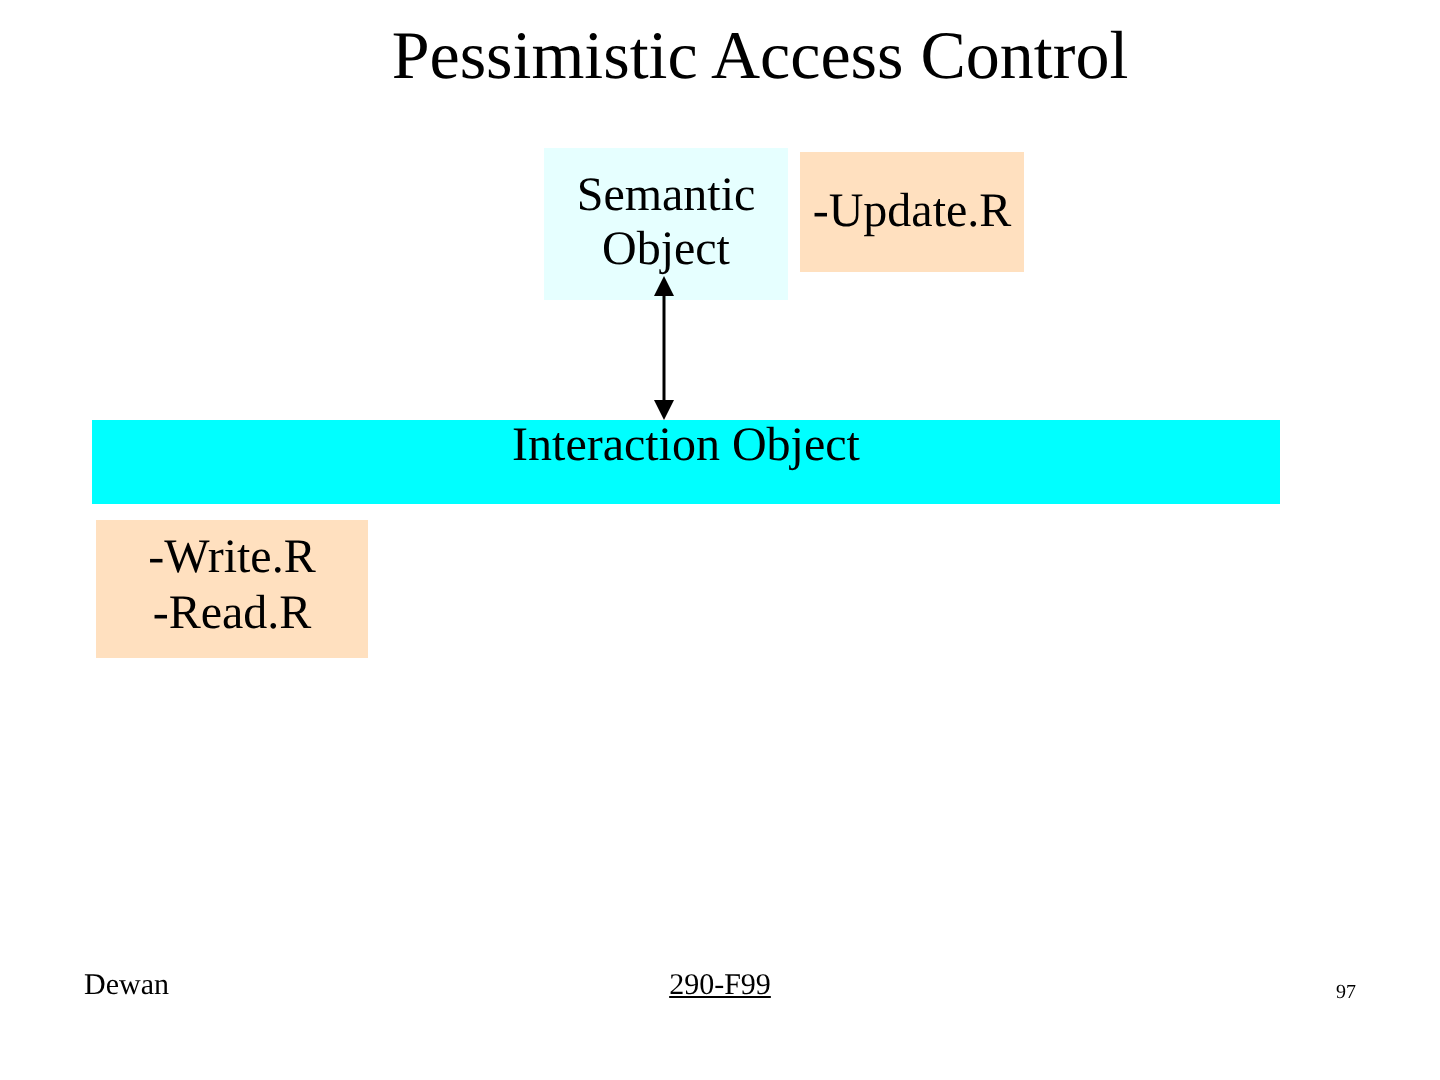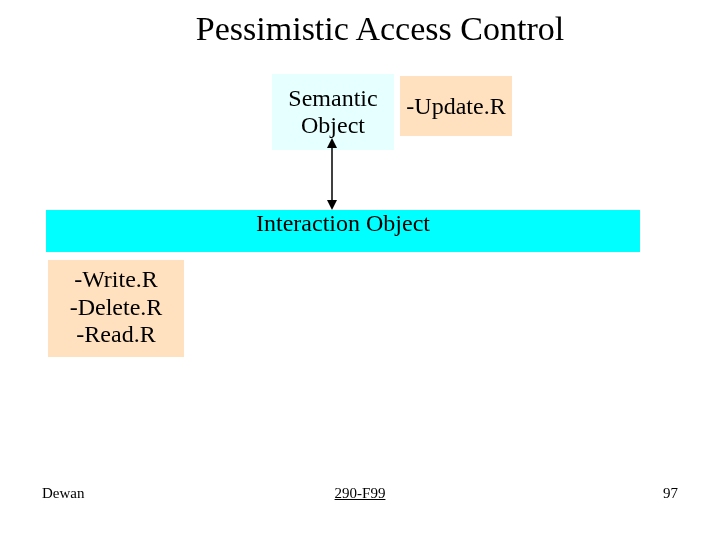--- a/index.html
+++ b/index.html
@@ -94,21 +94,21 @@
     bottom: 38px;
     text-align: center;
     font-size: 15px;
     color: #000;
     text-decoration: underline;
   }
   .footer-right {
     position: absolute;
     right: 42px;
     bottom: 38px;
-    font-size: 15px;
+    font-size: 10px;
     color: #000;
   }
 </style>
 </head>
 <body>
 
 <div class="title">Pessimistic Access Control</div>
 
 <div class="semantic-box">
   <span style="white-space:pre-line;">Semantic
@@ -124,19 +124,18 @@
   <polygon points="10,0 5,10 15,10" fill="#000"></polygon>
   <polygon points="10,72 5,62 15,62" fill="#000"></polygon>
 </svg>
 
 <div class="interaction-box">
   <span>Interaction Object</span>
 </div>
 
 <div class="ops-box">
   <div>-Write.R</div>
-  <div>-Delete.R</div>
   <div>-Read.R</div>
 </div>
 
 <div class="footer-left">Dewan</div>
 <div class="footer-center">290-F99</div>
 <div class="footer-right">97</div>
 
 </body></html>

